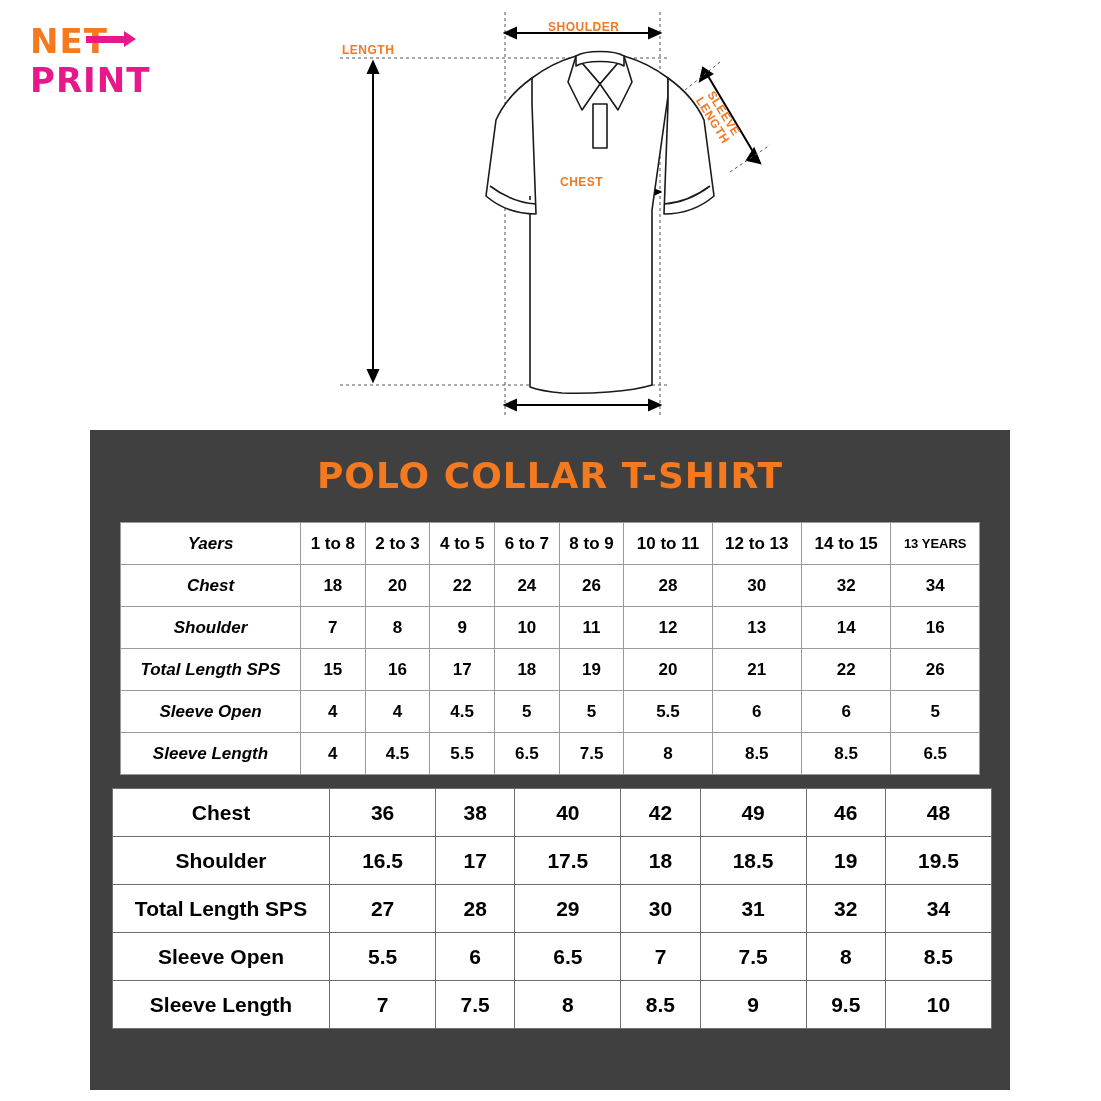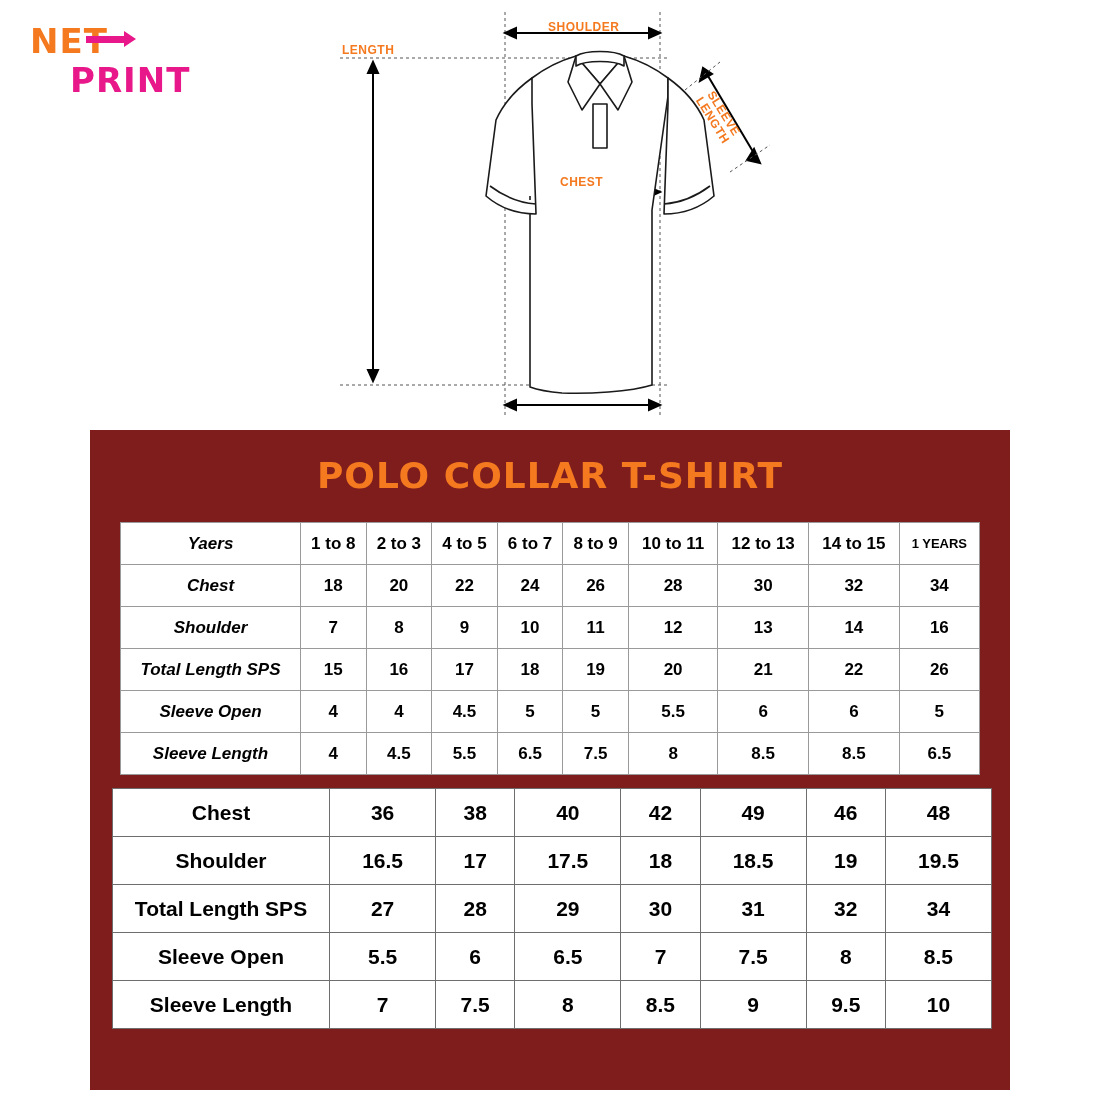--- a/index.html
+++ b/index.html
@@ -23,21 +23,21 @@
     width: 170px;
   }
   .logo-line {
     font-size: 34px;
     font-weight: bold;
     letter-spacing: 1px;
     line-height: 1.15;
     font-family: "DejaVu Sans", sans-serif;
   }
   .logo-next { color: #f4791f; position: relative; }
-  .logo-print { color: #e8178a; margin-left: 40px; }
+  .logo-print { color: #e8178a; }
   .logo-arrow {
     position: absolute;
     left: 56px;
     top: 14px;
     width: 40px;
     height: 7px;
     background: #e8178a;
   }
   .logo-arrow:after {
     content: "";
@@ -77,21 +77,21 @@
     text-align: center;
   }
 
   
   .panel {
     position: absolute;
     left: 90px;
     top: 430px;
     width: 920px;
     height: 660px;
-    background: #7f1d1d;
+    background: #404040;
   }
   .panel-title {
     text-align: center;
     color: #f4791f;
     font-size: 36px;
     font-weight: bold;
     letter-spacing: 1px;
     padding-top: 25px;
     font-family: "DejaVu Sans", sans-serif;
   }
@@ -243,21 +243,21 @@
       <tr>
         <td class="rowhead">Yaers</td>
         <td>1 to 8</td>
         <td>2 to 3</td>
         <td>4 to 5</td>
         <td>6 to 7</td>
         <td>8 to 9</td>
         <td>10 to 11</td>
         <td>12 to 13</td>
         <td>14 to 15</td>
-        <td class="small16">1 YEARS</td>
+        <td class="small16">13 YEARS</td>
       </tr>
       <tr>
         <td class="rowhead">Chest</td>
         <td>18</td>
         <td>20</td>
         <td>22</td>
         <td>24</td>
         <td>26</td>
         <td>28</td>
         <td>30</td>

